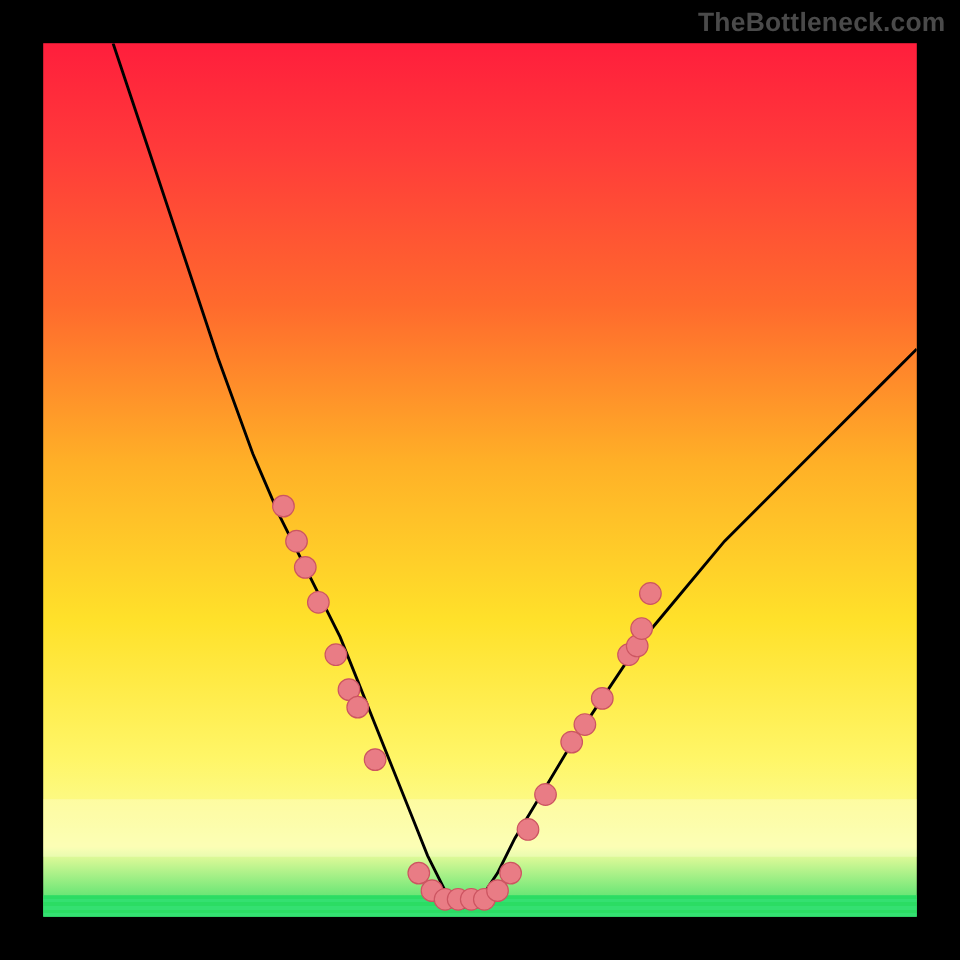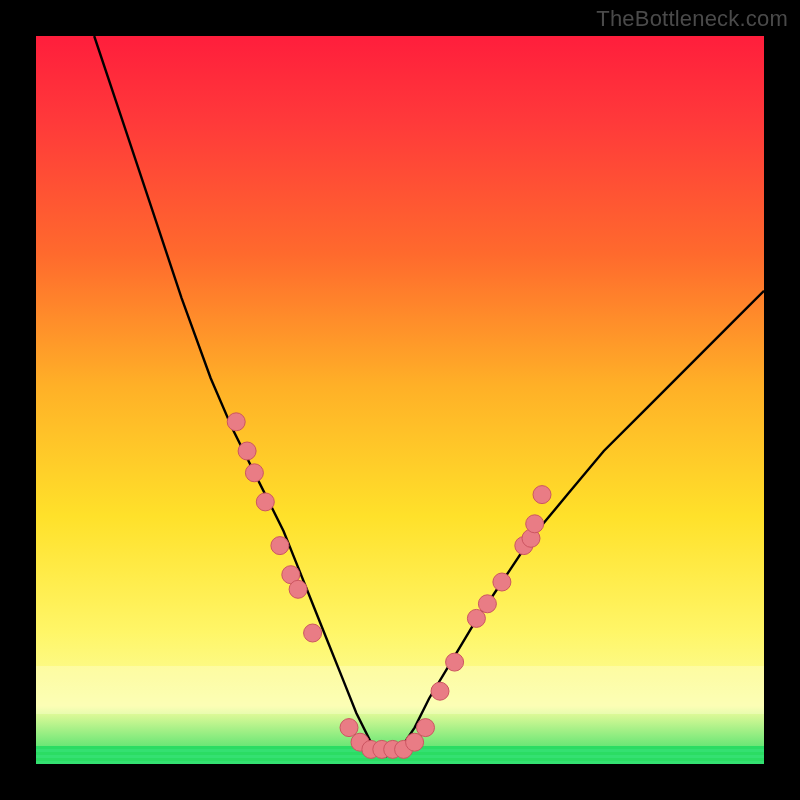--- a/index.html
+++ b/index.html
@@ -17,21 +17,21 @@
     height: 800px;
     background: #000;
   }
   .watermark {
     position: absolute;
     top: 6px;
     right: 12px;
     color: #4a4a4a;
     font-size: 22px;
     letter-spacing: 0.2px;
-    font-weight: 400;
+    font-weight: 700;
     z-index: 10;
   }
   .plot-area {
     position: absolute;
     left: 36px;
     top: 36px;
     width: 728px;
     height: 728px;
     
     background: linear-gradient(

